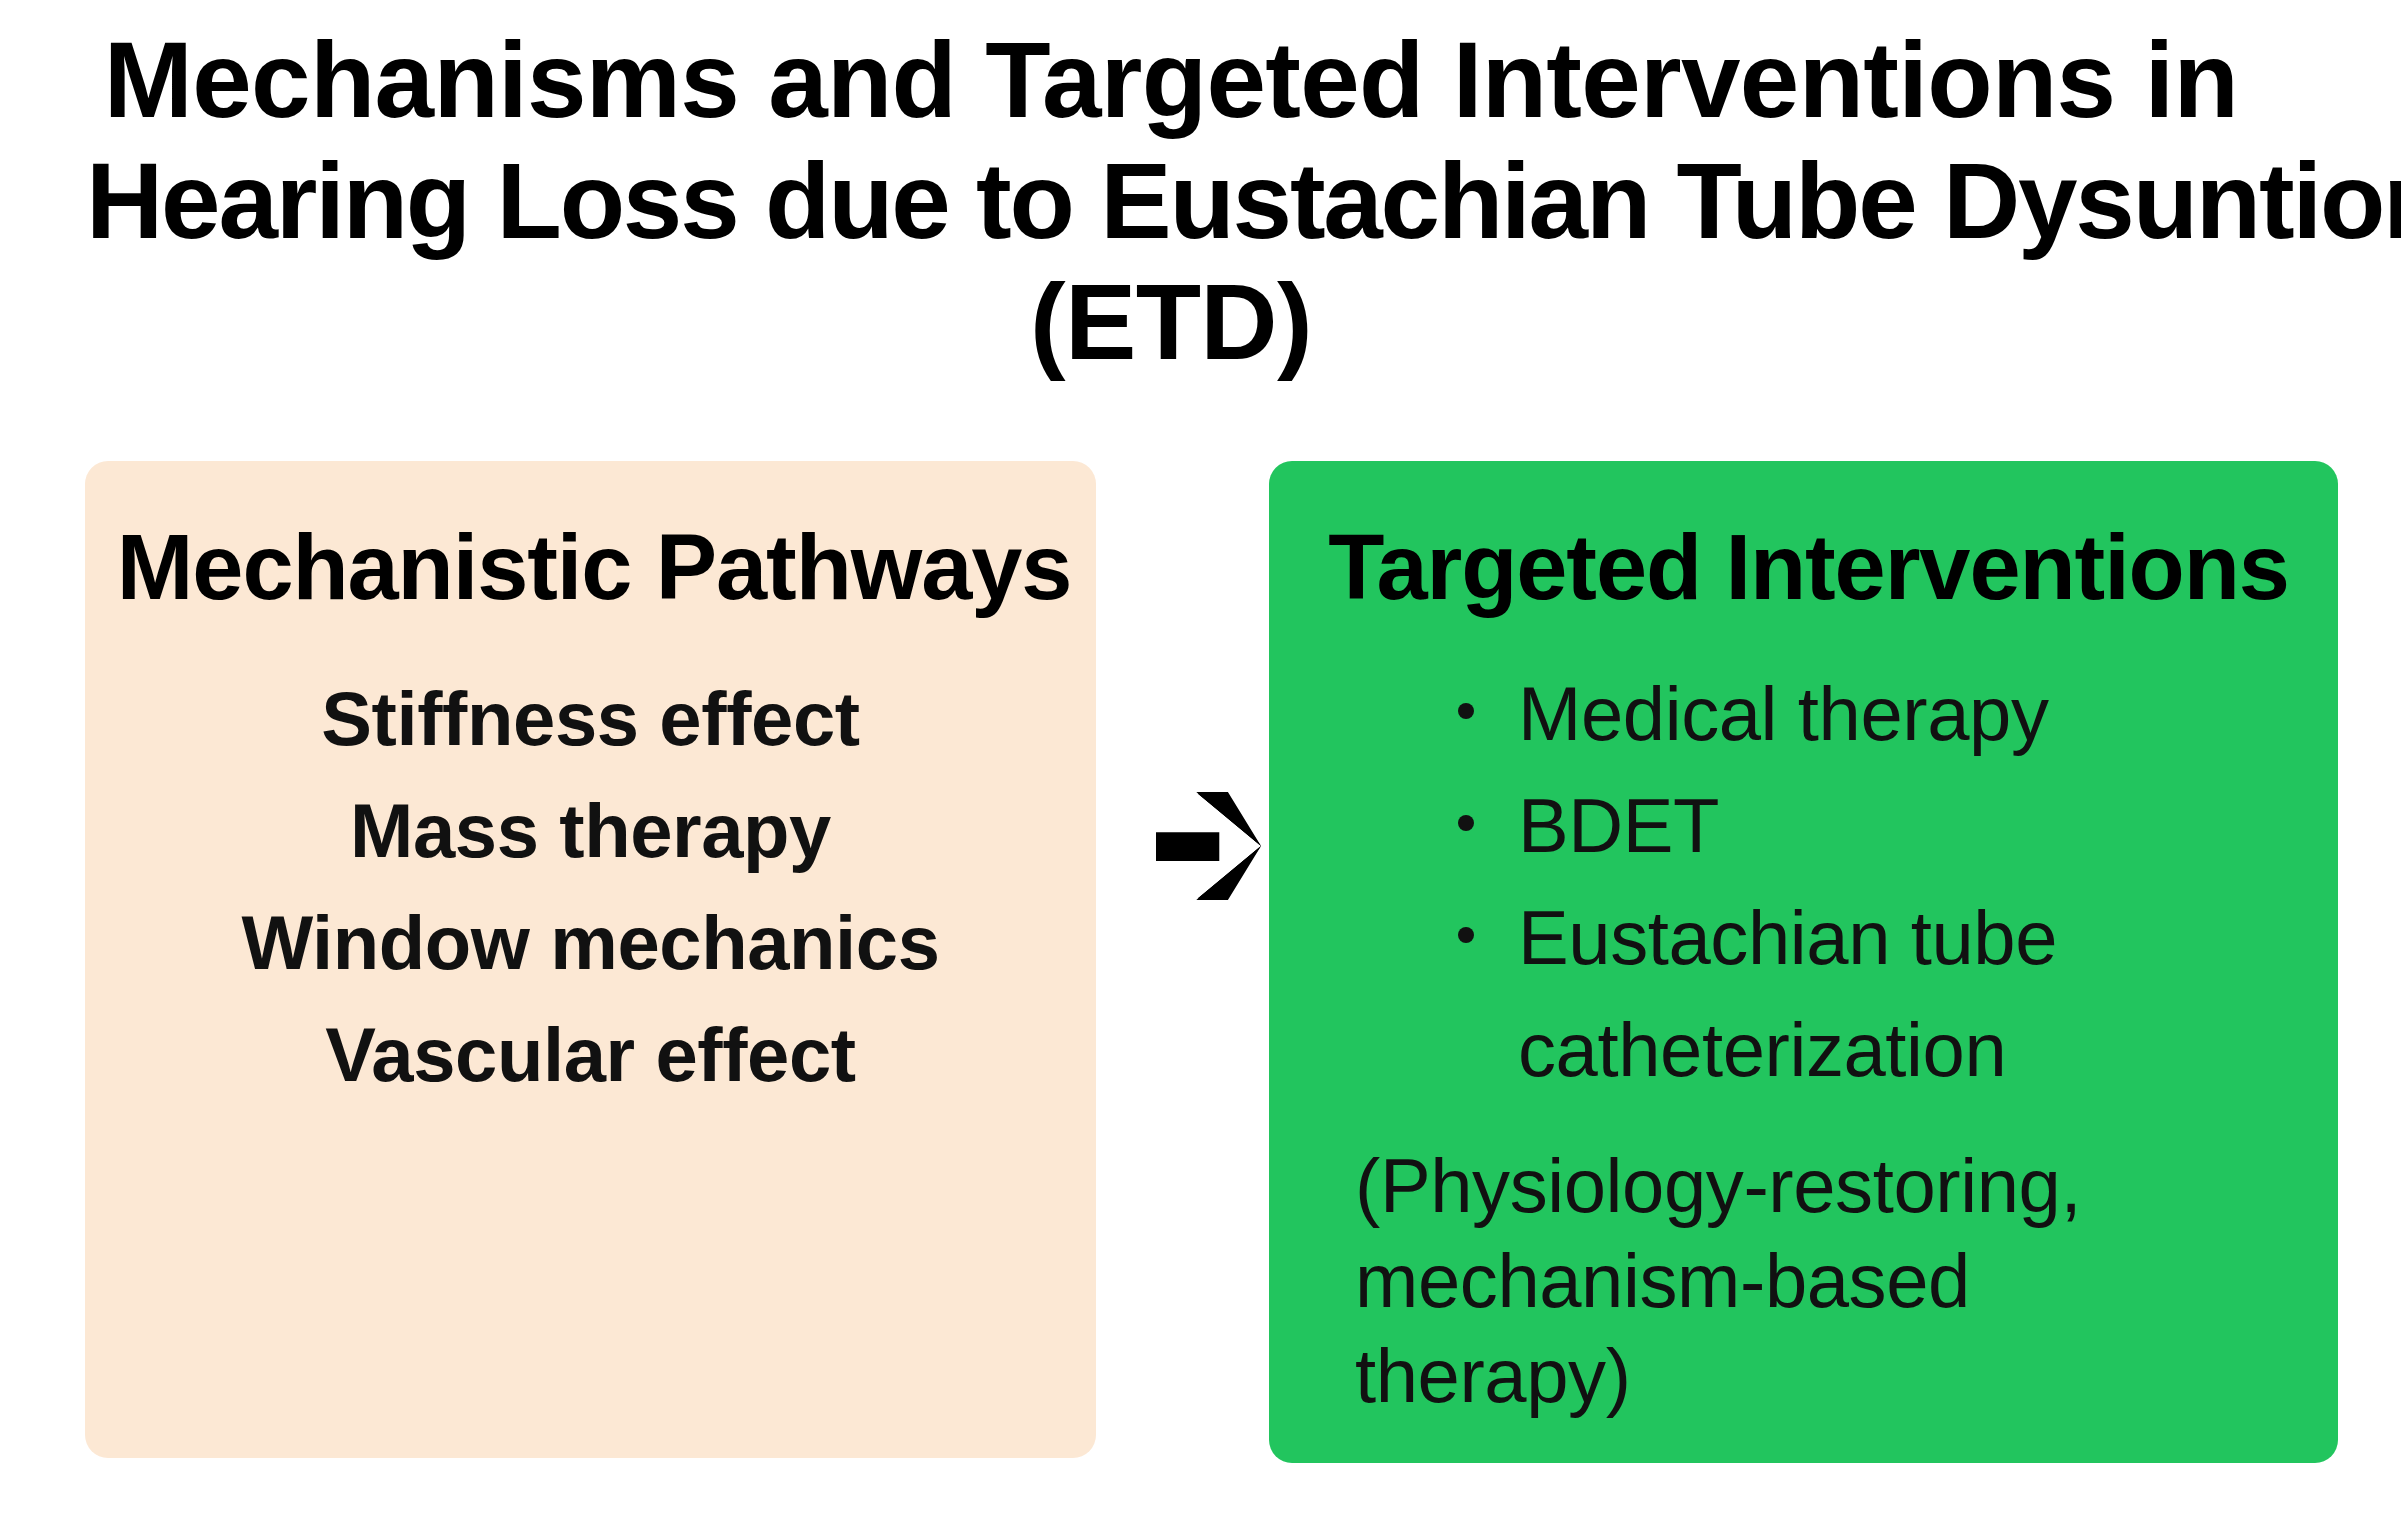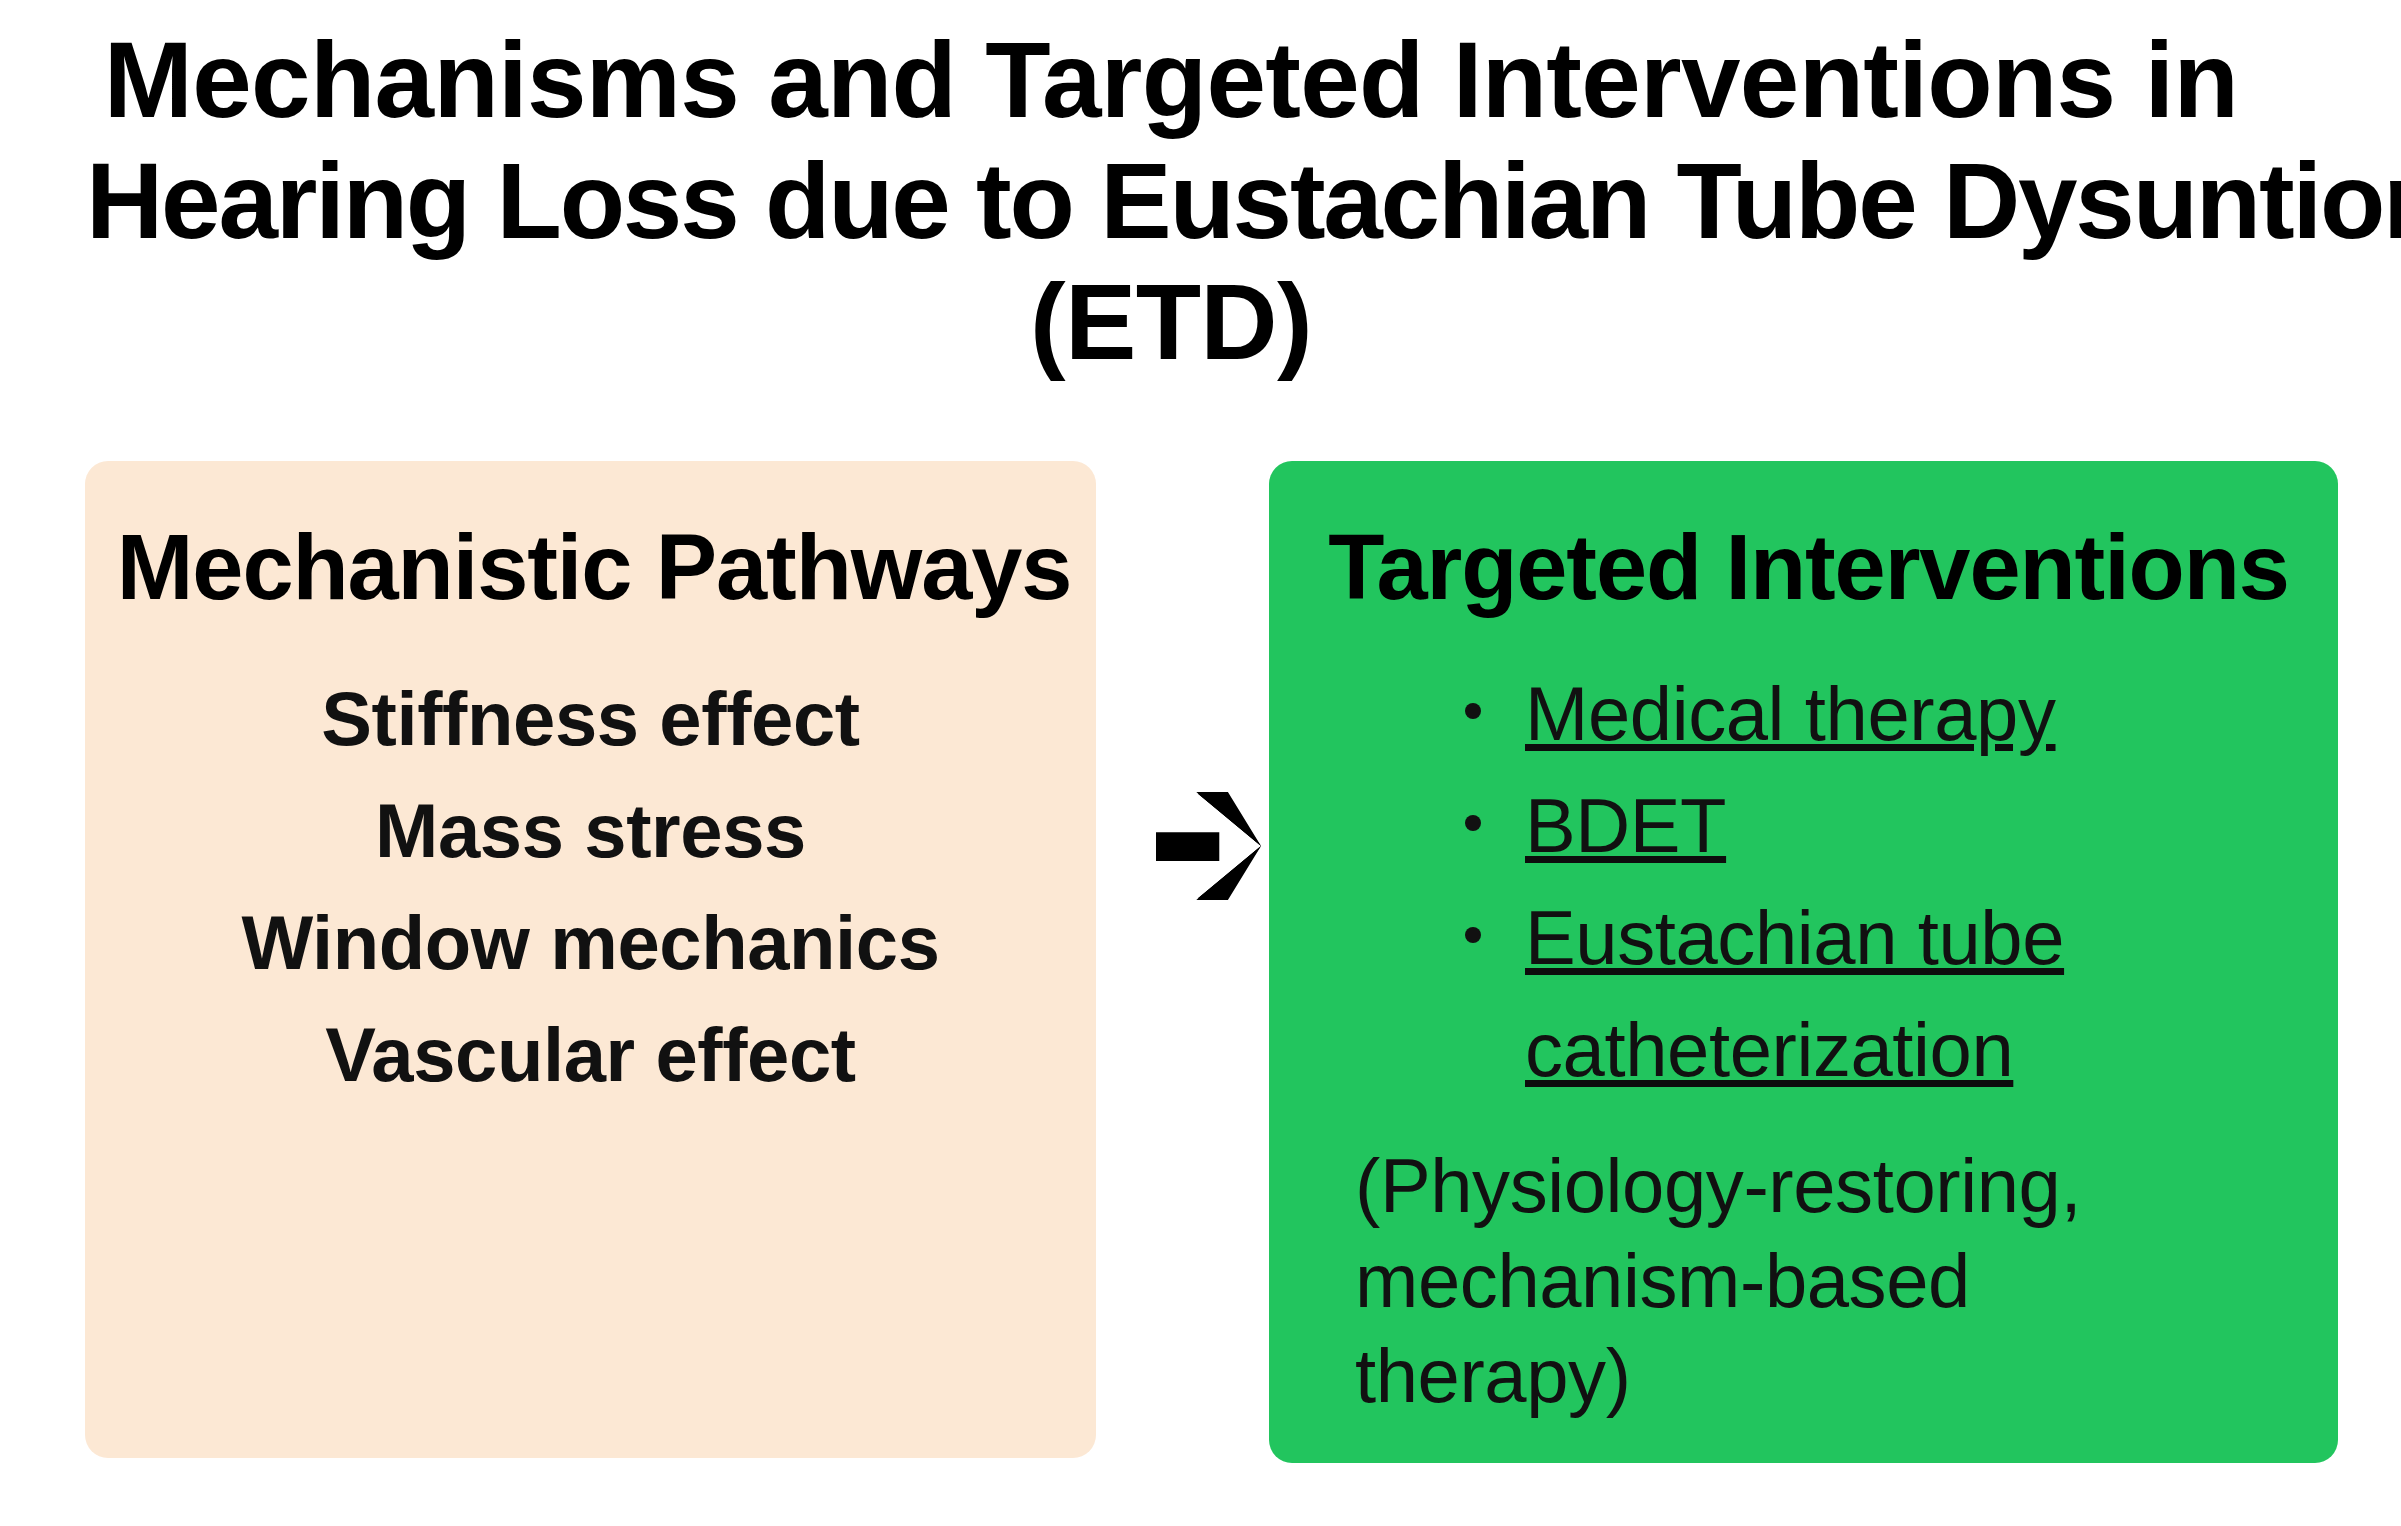--- a/index.html
+++ b/index.html
@@ -85,23 +85,22 @@
     line-height: 112px;
     font-weight: 700;
     color: #111111;
     letter-spacing: -0.4px;
     white-space: nowrap;
   }
 
   
   .bullet-list {
     list-style: none;
-    margin: 40px 0 0 11px;
+    margin: 40px 0 0 4px;
     padding: 0 0 0 179px;
-    text-decoration: underline;
   }
   .bullet-list li {
     position: relative;
     font-size: 76px;
     line-height: 112px;
     font-weight: 400;
     color: #111111;
     letter-spacing: -0.4px;
     padding-left: 66px;
     max-width: 648px;
@@ -141,21 +140,21 @@
 <div class="title">
   <span class="title-line">Mechanisms and Targeted Interventions in</span>
   <span class="title-line wide">Hearing Loss due to Eustachian Tube Dysuntion</span>
   <span class="title-line">(ETD)</span>
 </div>
 
 <div class="panel panel-left">
   <div class="panel-heading">Mechanistic Pathways</div>
   <ul class="plain-list">
     <li>Stiffness effect</li>
-    <li>Mass stress</li>
+    <li>Mass therapy</li>
     <li>Window mechanics</li>
     <li>Vascular effect</li>
   </ul>
 </div>
 
 <div class="arrow">
   <svg width="105" height="108" viewBox="0 0 146 150" xmlns="http://www.w3.org/2000/svg" aria-hidden="true">
     <path d="M0 57 L72 57 L72 57 L0 57 Z" fill="none"></path>
     <polygon points="0,56 88,56 88,96 0,96" fill="#000000"></polygon>
     <polygon points="58,2 146,75 58,148 84,148 146,75 84,2" fill="#000000"></polygon>

